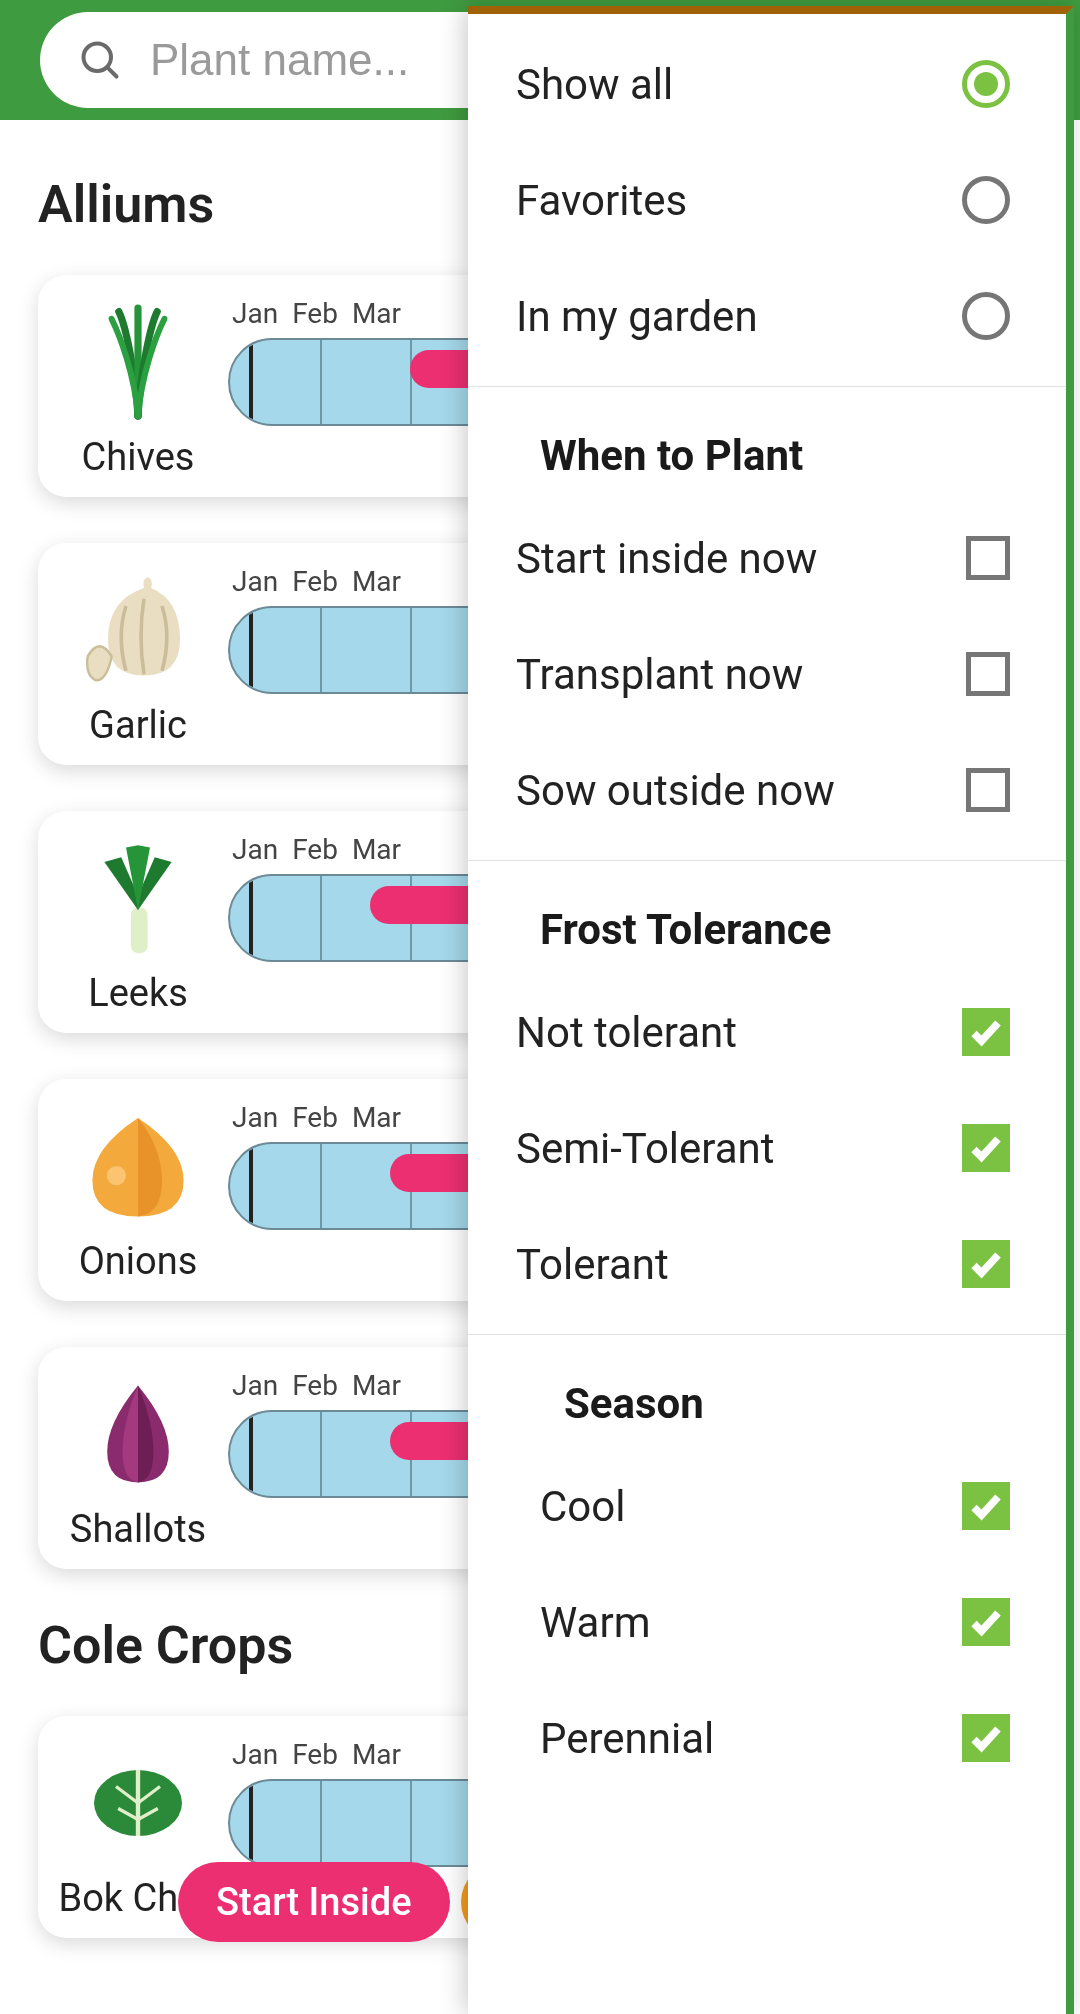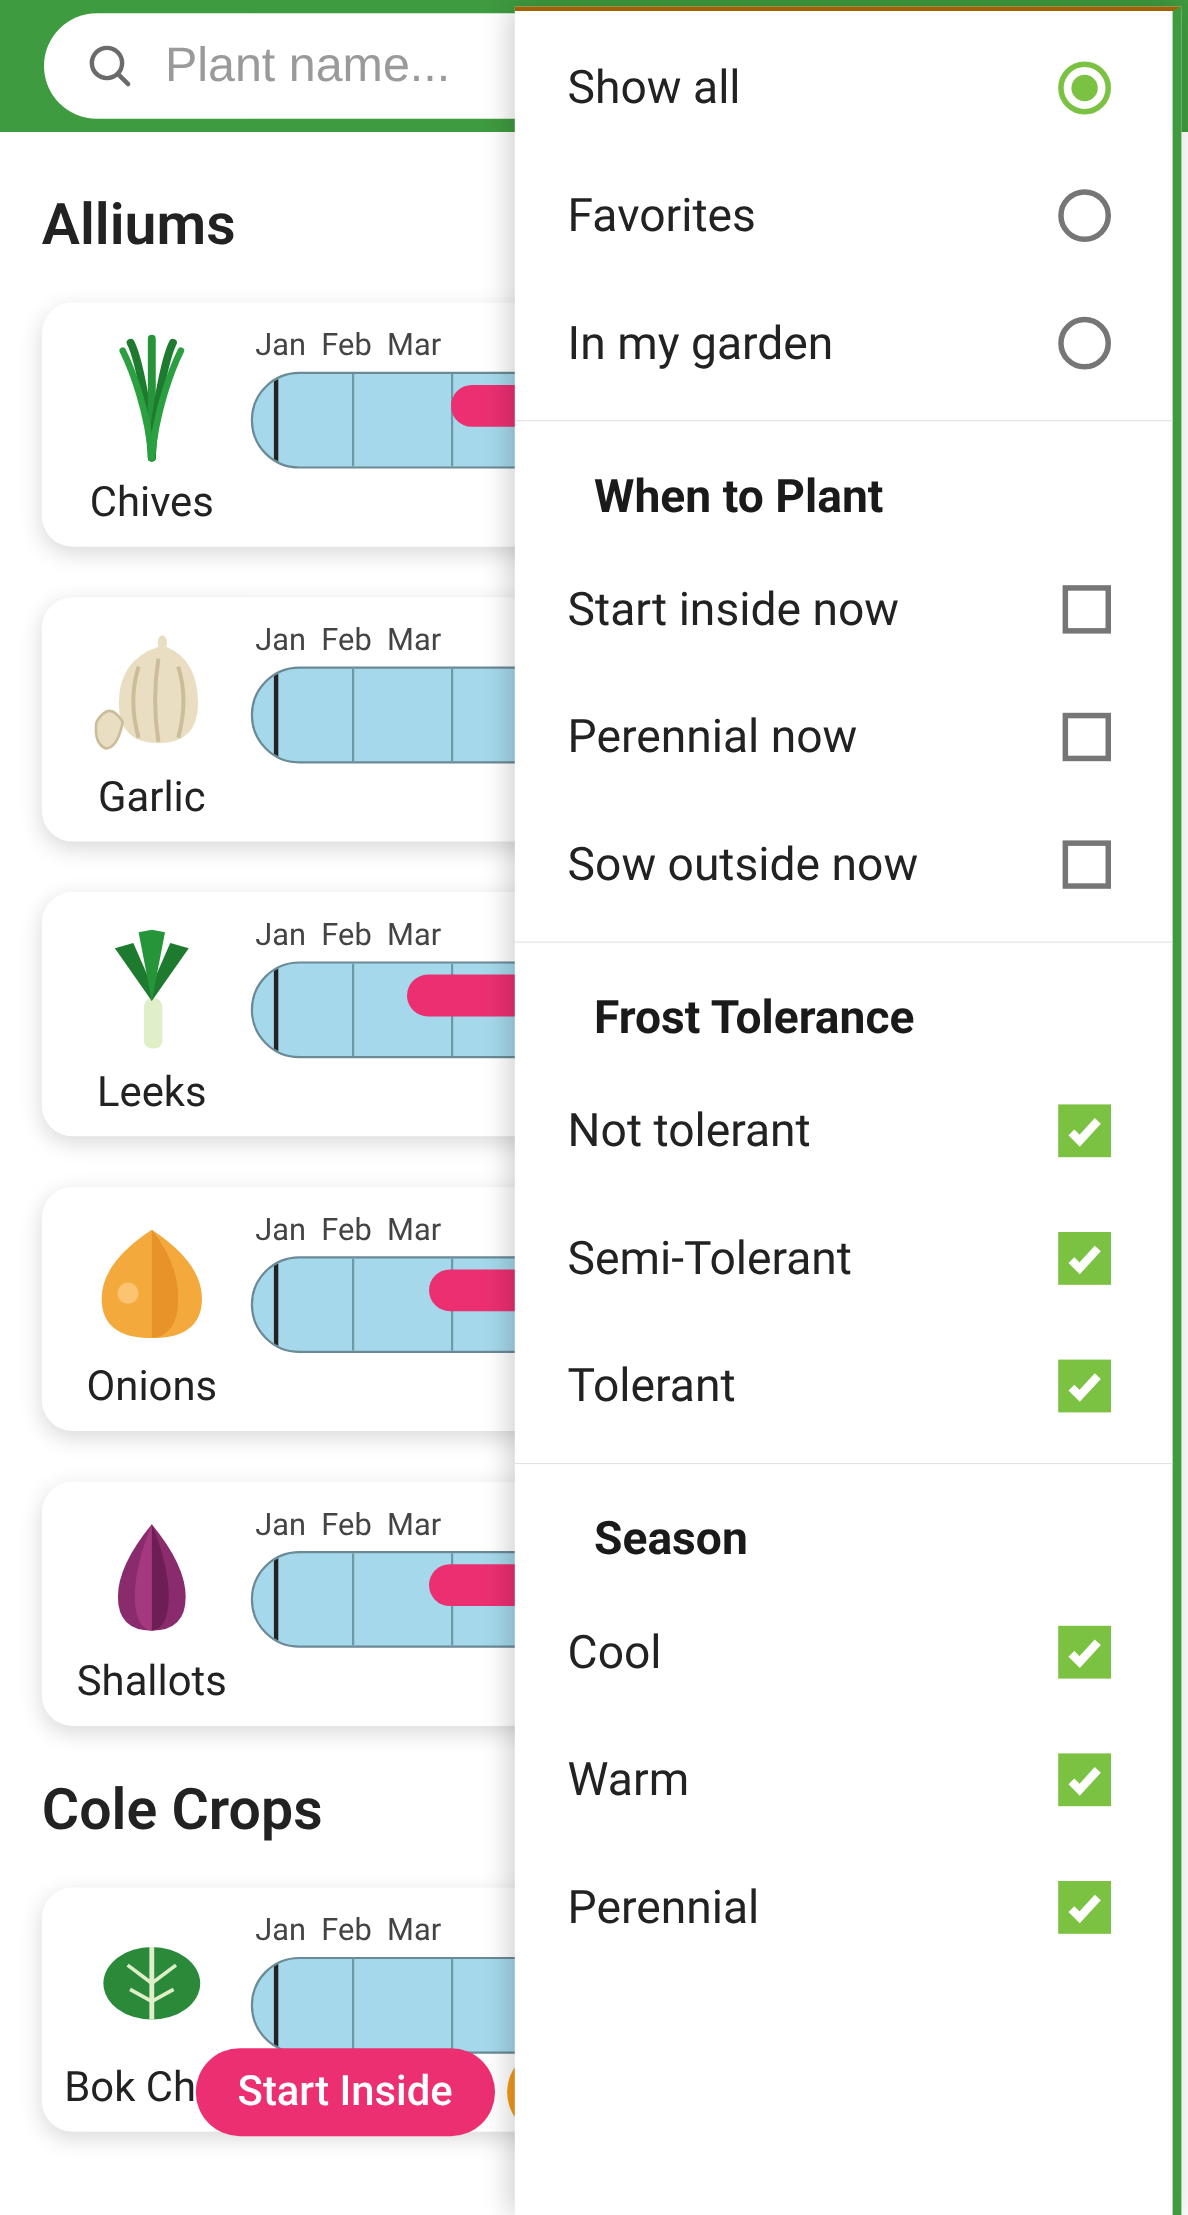--- a/index.html
+++ b/index.html
@@ -145,28 +145,28 @@
   .filter-panel {
     position: absolute;
     top: 6px;
     right: 6px;
     width: 606px;
     bottom: 0;
     background: #fff;
     box-shadow: -4px 0 24px rgba(0,0,0,0.2);
     z-index: 50;
     overflow: hidden;
-    border-top: 4px solid #a16207;
+    border-top: 8px solid #a16207;
     border-right: 8px solid #3f9b3f;
   }
   .fp-section {
     border-bottom: 1.5px solid #e2e2e2;
     padding: 12px 0 12px 0;
   }
-  .fp-section:last-child { border-bottom: none; }
+  .fp-section:last-child { border-bottom: none; padding-left: 24px; }
   .fp-row {
     display:flex;
     align-items:center;
     justify-content:space-between;
     padding: 28px 56px 28px 48px;
     min-height: 116px;
   }
   .fp-label {
     font-size: 42px;
     color: #222;
@@ -413,21 +413,21 @@
     </div>
 
   <div id="fp-sections">
       <div class="fp-section">
         <div class="fp-header">When to Plant</div>
         <div class="fp-row">
           <div class="fp-label">Start inside now</div>
           <div class="checkbox-empty"></div>
         </div>
         <div class="fp-row">
-          <div class="fp-label">Perennial now</div>
+          <div class="fp-label">Transplant now</div>
           <div class="checkbox-empty"></div>
         </div>
         <div class="fp-row">
           <div class="fp-label">Sow outside now</div>
           <div class="checkbox-empty"></div>
         </div>
       </div>
       <div class="fp-section">
         <div class="fp-header">Frost Tolerance</div>
         <div class="fp-row">

